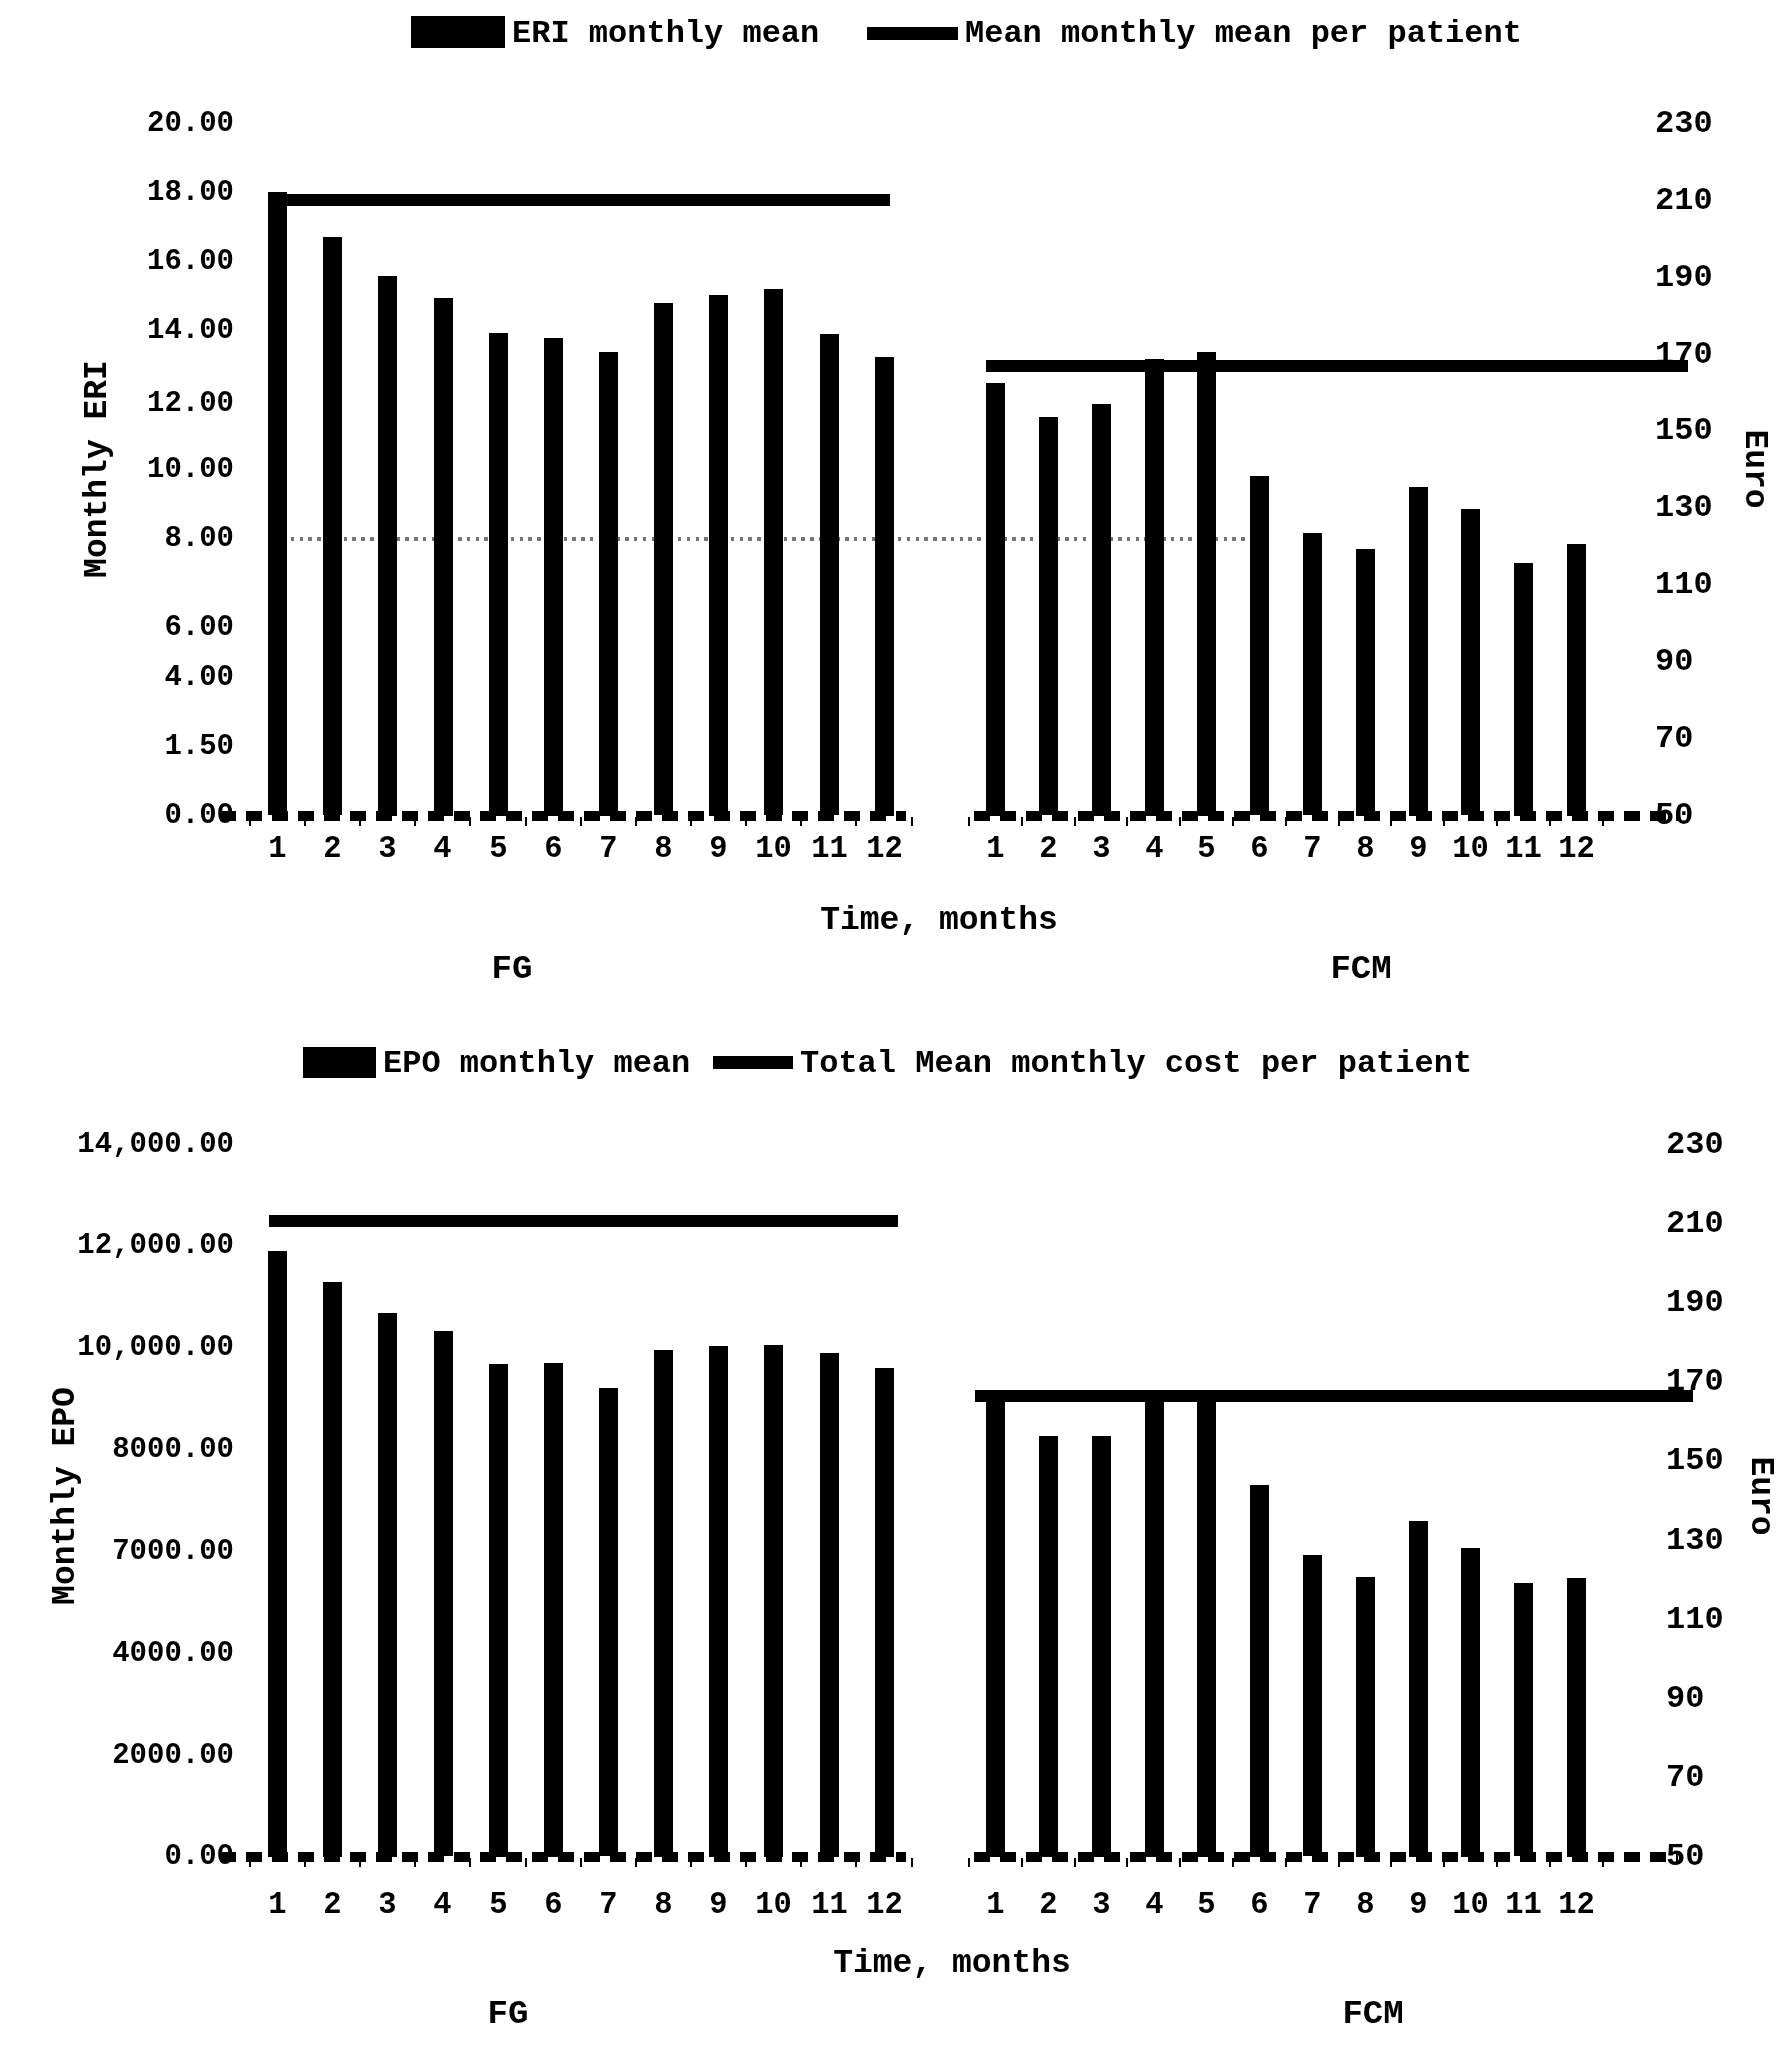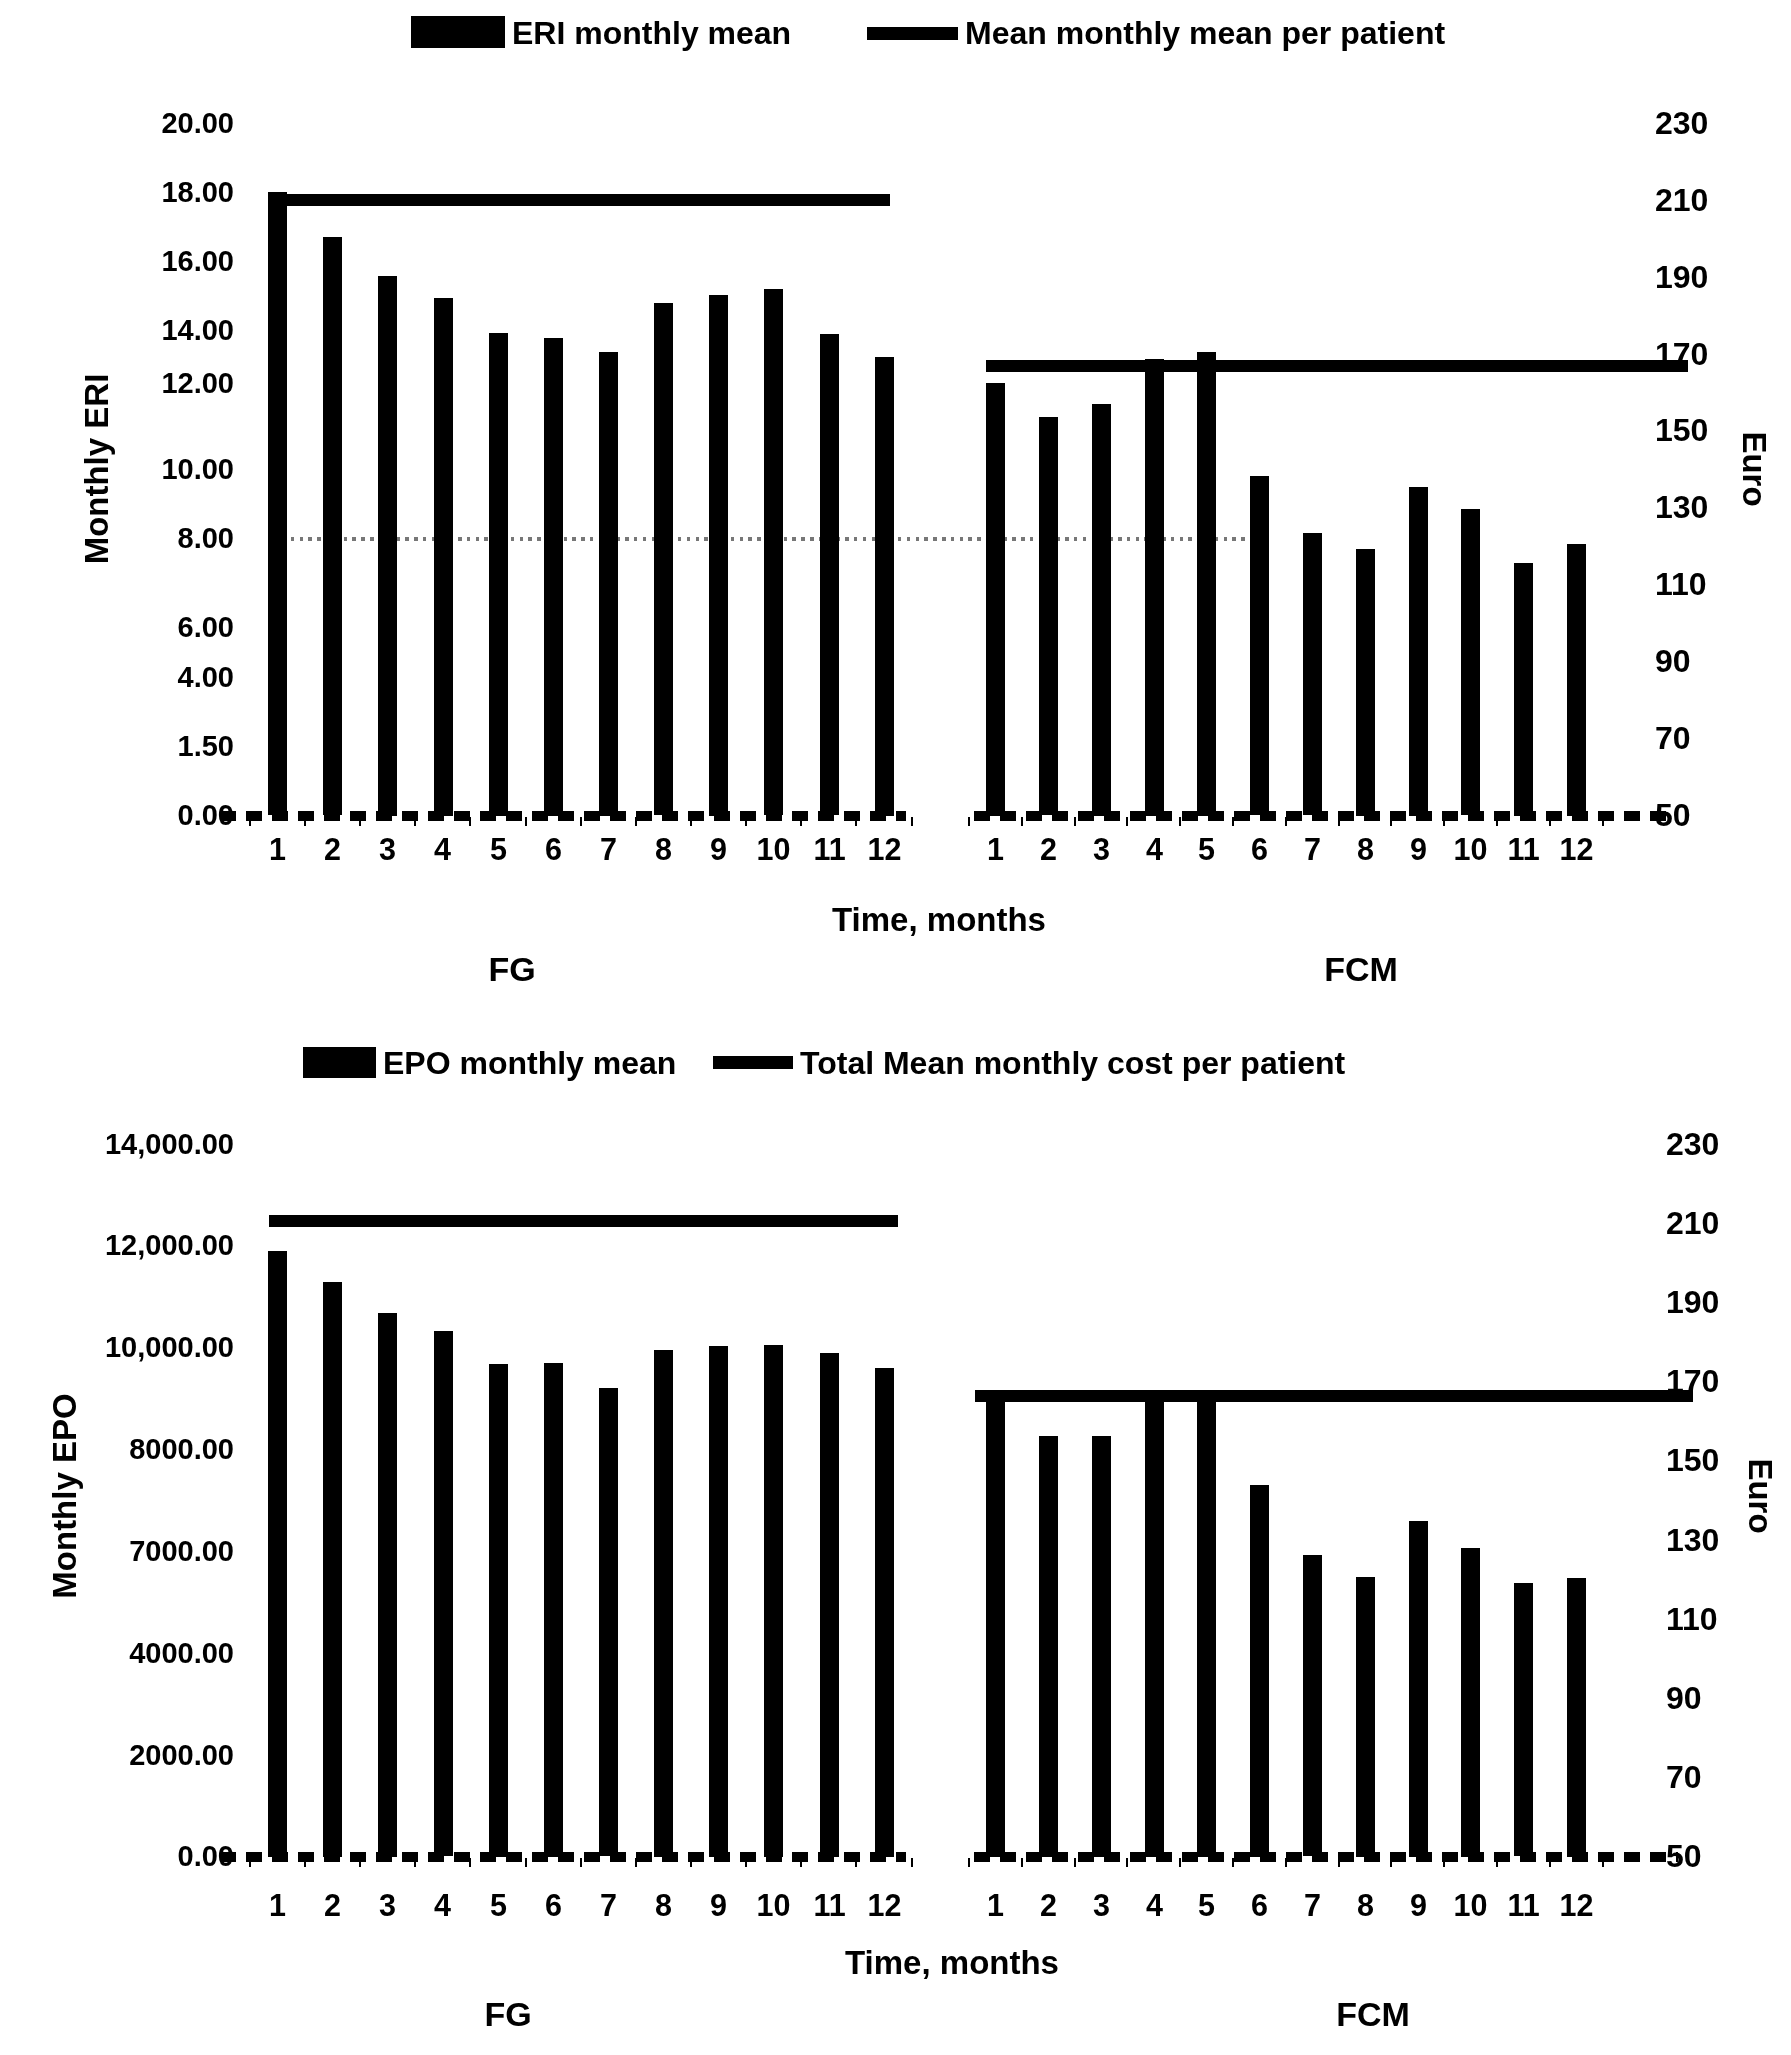--- a/index.html
+++ b/index.html
@@ -1,20 +1,20 @@
 <!DOCTYPE html>
 <html style="font-size:9.4px"><head>
 <meta charset="utf-8">
 <style>
   html,body{margin:0;padding:0;background:#fff;}
   #canvas{
     position:relative;
     width:1791px;height:2056px;
     background:#fff;
-    font-family:Liberation Sans, sans-serif;
+    font-family:Liberation Mono, monospace;
     color:#000;
     overflow:hidden;
   }
   
   .bar{position:absolute;background:#000;}
   .mean-line{position:absolute;background:#000;}
   .dotted-ref{position:absolute;background:repeating-linear-gradient(90deg,#777 0 3.5px,transparent 3.5px 8.8px);}
   .baseline-seg{position:absolute;background:repeating-linear-gradient(90deg,#000 0 16px,transparent 16px 26px);}
   .axis-tick{position:absolute;background:#000;}
   .ytick-left{position:absolute;width:194px;text-align:right;font-size:29px;font-weight:bold;line-height:33px;}
@@ -64,21 +64,21 @@
     <div class="axis-title-right c0-right-title">Euro</div>
     <div class="xlabel c0-xlabel">Time, months</div>
     <div class="group-label c0-fg">FG</div>
     <div class="group-label c0-fcm">FCM</div>
 
     <div id="plot0">
         <div class="ytick-left" style="left: 40px; top: 107px;">20.00</div>
         <div class="ytick-left" style="left: 40px; top: 176px;">18.00</div>
         <div class="ytick-left" style="left: 40px; top: 245px;">16.00</div>
         <div class="ytick-left" style="left: 40px; top: 314px;">14.00</div>
-        <div class="ytick-left" style="left: 40px; top: 367px; text-align: right;">12.00</div>
+        <div class="ytick-left" style="left: 40px; top: 387px; text-align: right;">12.00</div>
         <div class="ytick-left" style="left: 40px; top: 453px;">10.00</div>
         <div class="ytick-left" style="left: 40px; top: 522px;">8.00</div>
         <div class="ytick-left" style="left: 40px; top: 611px;">6.00</div>
         <div class="ytick-left" style="left: 40px; top: 661px;">4.00</div>
         <div class="ytick-left" style="left: 40px; top: 730px;">1.50</div>
         <div class="ytick-left" style="left: 40px; top: 799px;">0.00</div>
         <div class="ytick-right" style="left: 1655px; top: 107px;">230</div>
         <div class="ytick-right" style="left: 1655px; top: 184px;">210</div>
         <div class="ytick-right" style="left: 1655px; top: 261px;">190</div>
         <div class="ytick-right" style="left: 1655px; top: 338px;">170</div>

